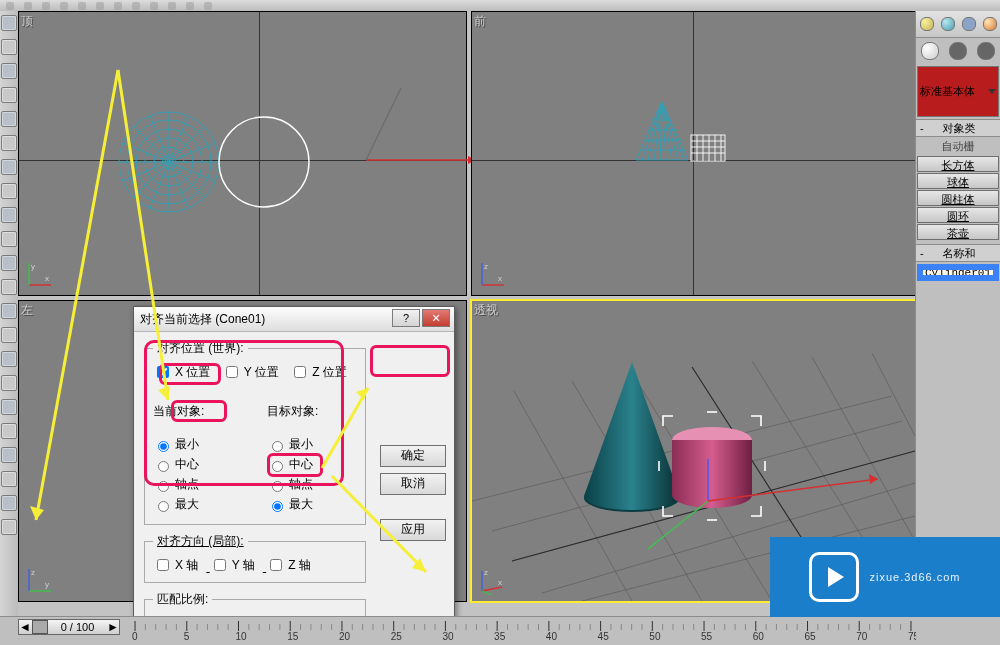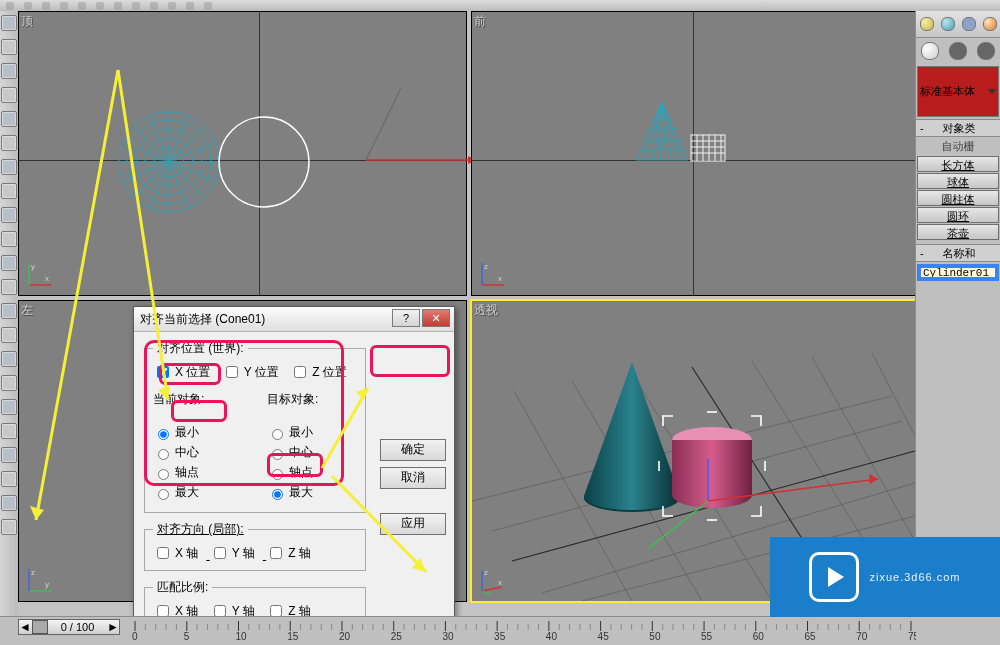--- a/index.html
+++ b/index.html
@@ -84,21 +84,21 @@
     font-size:11px;padding-left:2px;overflow:hidden;white-space:nowrap;
   }
   .right-panel .sublabel{text-align:center;font-size:11px;color:#444;padding:2px 0;overflow:hidden;white-space:nowrap;}
   .right-panel .btn-grid{display:grid;grid-template-columns:1fr;gap:1px;padding:0 1px;}
   .right-panel .btn-grid button{
     height:16px;font-size:11px;background:linear-gradient(#e7e7e7,#c6c6c6);border:1px solid #6f6f6f;
     cursor:pointer;white-space:nowrap;text-decoration:underline;
   }
   .right-panel .name-input{margin:2px 1px;}
   .right-panel .name-input input{
-    width:100%;box-sizing:border-box;font-size:11px;height:17px;border:4px solid #3b82f6;background:#fff7e6;padding-left:2px;
+    width:100%;box-sizing:border-box;font-size:11px;height:17px;border:6px solid #3b82f6;background:#fff7e6;padding-left:2px;
     font-family: "Courier New", monospace;
   }
 
   
   .viewports {
     position:absolute;
     left:18px; top:11px; right:84px; bottom:28px;
     background:#c3c3c3;
   }
   .vp {
@@ -476,21 +476,21 @@
       <span>对齐当前选择 (Cone01)</span>
       <div class="winbtns">
         <button>?</button>
         <button class="close">✕</button>
       </div>
     </div>
     <div class="body">
       <div style="flex:1;">
         <fieldset>
           <legend>对齐位置 (世界):</legend>
-          <div style="margin-bottom:10px;">
+          <div style="margin-bottom:22px;">
             <label class="chk">
                 <input type="checkbox" checked="" style="">
                 <span>X 位置</span>
               </label>
             <label class="chk">
                 <input type="checkbox" style="">
                 <span>Y 位置</span>
               </label>
             <label class="chk">
                 <input type="checkbox" style="">

